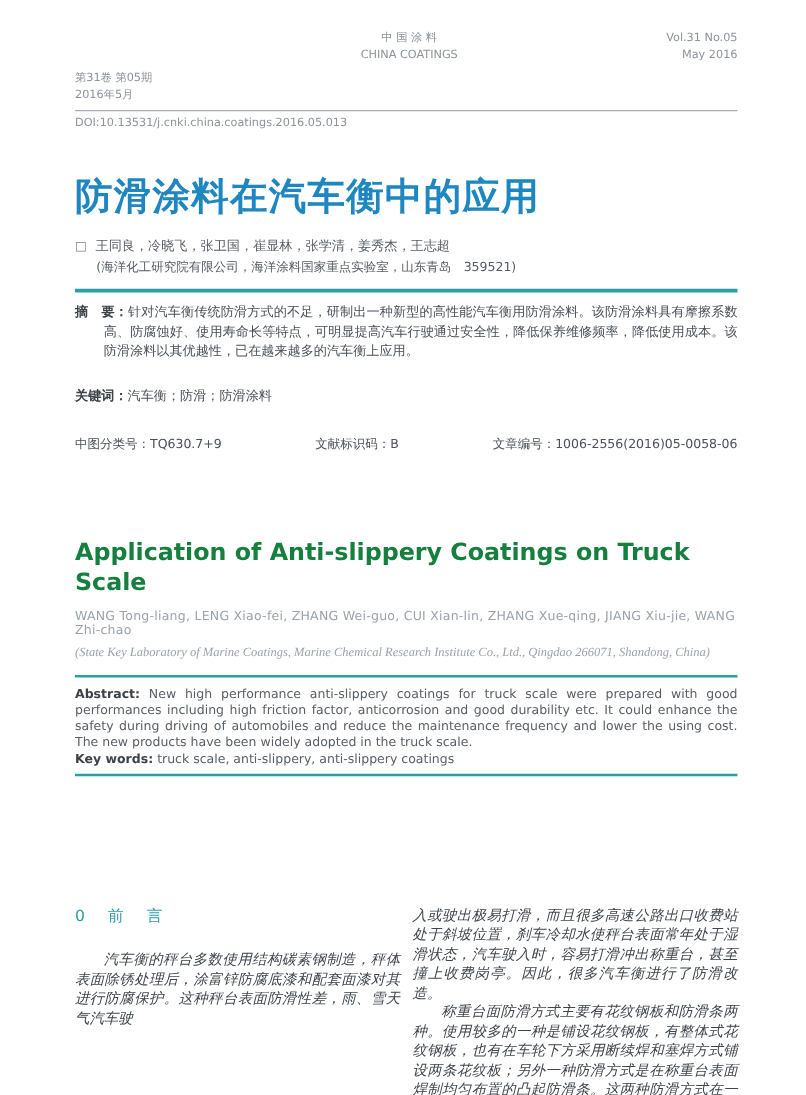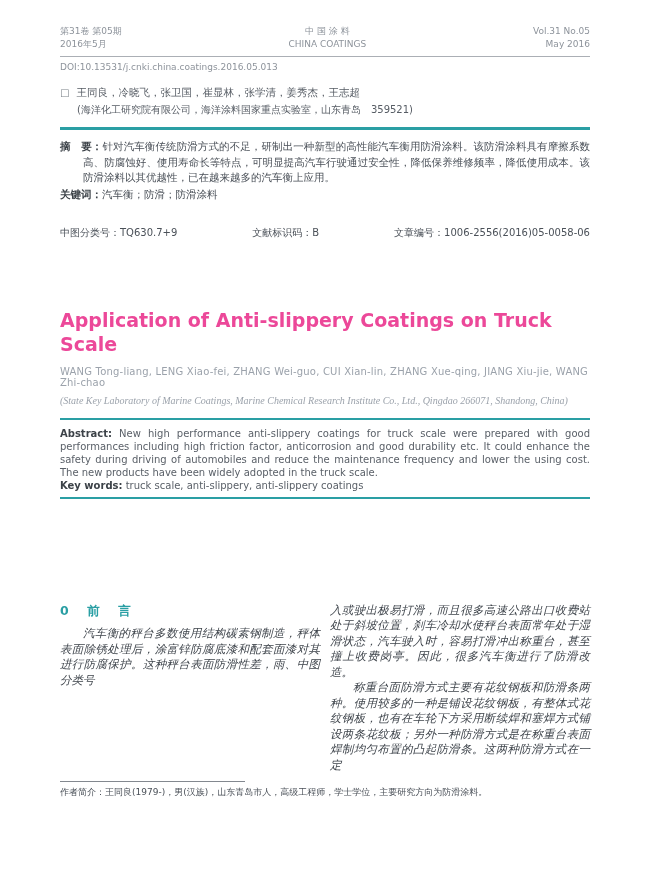--- a/index.html
+++ b/index.html
@@ -11,50 +11,50 @@
     color:#3f454c;
   }
   .content { padding:25px 55px 0 60px; }
 
   
   .journal-header {
     display:flex; justify-content:space-between; align-items:flex-start;
     font-size:9px; line-height:13px; color:#8d939b;
     padding-bottom:5px; border-bottom:1px solid #abafb5;
   }
-  .jh-left { text-align:left; }
+  .jh-left { text-align:left;margin-top:32px; }
   .jh-center { text-align:center; }
   .jh-right { text-align:right; }
   .doi { margin-top:5px; font-size:9px; color:#8d939b; }
 
   
   .cn-title { margin-top:36px; font-size:30px; line-height:36px; font-weight:bold; color:#1e87c0; letter-spacing:1px; }
   .cn-authors { margin-top:14px; font-size:10.5px; color:#565c64; }
   .author-marker { color:#7d838a; margin-right:7px; font-size:10px; }
   .cn-affil { margin-top:3px; font-size:10px; color:#565c64; padding-left:17px; }
   .rule-teal { margin-top:10px; height:3px; background:#2a9fa4; }
 
   .cn-abstract { margin-top:9px; font-size:10.5px; line-height:15.5px; color:#4a5058; text-align:justify; padding-left:23px; text-indent:-23px; }
   .cn-abstract b, .cn-keywords b, .en-abstract b, .en-keywords b { color:#3c4248; }
-  .cn-keywords { margin-top:2px; font-size:10.5px; color:#4a5058; }
+  .cn-keywords { margin-top:20px; font-size:10.5px; color:#4a5058; }
   .clc-row { margin-top:24px; font-size:10px; color:#4a5058; display:flex; justify-content:space-between; }
 
   
-  .en-title { margin-top:68px; font-size:19px; line-height:24px; font-weight:bold; color:#ec4899; }
+  .en-title { margin-top:68px; font-size:19px; line-height:24px; font-weight:bold; color:#15803d; }
   .en-authors { margin-top:10px; font-size:10px; color:#9ba2ab; letter-spacing:0.2px; }
   .en-affil { margin-top:7px; font-size:10px; color:#9ba2ab; font-style:italic; font-family:"Liberation Serif","DejaVu Serif",serif; }
   .rule-teal-2 { margin-top:12px; height:2px; background:#2a9fa4; }
   .en-abstract { margin-top:7px; font-size:10px; line-height:13px; text-align:justify; color:#5a6068; }
   .en-keywords { margin-top:1px; font-size:10px; color:#5a6068; }
   .rule-teal-3 { margin-top:6px; height:2px; background:#2a9fa4; }
 
   
   .columns { margin-top:104px; display:flex; gap:10px; }
   .col { width:260px; font-size:11.5px; line-height:15.5px; text-align:justify; color:#3f454c; }
-  .section-heading { color:#2a9fa4; font-weight:bold; font-size:12.5px; letter-spacing:3px; margin-bottom:8px; }
+  .section-heading { color:#2a9fa4; font-weight:normal; font-size:12.5px; letter-spacing:3px; margin-bottom:20px; }
   .col p { margin:0; text-indent:2em;font-style:italic; }
   .col p.no-indent { text-indent:0; }
 
   
   .footnote { margin-top:8px; font-size:9px; line-height:13px; color:#4a5058; }
   .footnote-rule { width:185px; border-top:1px solid #83888f; margin-bottom:4px; }
 </style>
 </head>
 <body>
 
@@ -70,20 +70,21 @@
         <div>中 国 涂 料</div>
         <div>CHINA COATINGS</div>
       </div>
       <div class="jh-right">
         <div>Vol.31 No.05</div>
         <div>May 2016</div>
       </div>
     </div>
     <div class="doi">DOI:10.13531/j.cnki.china.coatings.2016.05.013</div>
 
+    <h1 class="cn-title">防滑涂料在汽车衡中的应用</h1>
     <div class="cn-authors">
       <span class="author-marker">□</span><span>王同良，冷晓飞，张卫国，崔显林，张学清，姜秀杰，王志超</span>
     </div>
     <div class="cn-affil">(海洋化工研究院有限公司，海洋涂料国家重点实验室，山东青岛　359521)</div>
 
     <div class="rule-teal"></div>
 
     <p class="cn-abstract"><b>摘　要：</b><span>针对汽车衡传统防滑方式的不足，研制出一种新型的高性能汽车衡用防滑涂料。该防滑涂料具有摩擦系数高、防腐蚀好、使用寿命长等特点，可明显提高汽车行驶通过安全性，降低保养维修频率，降低使用成本。该防滑涂料以其优越性，已在越来越多的汽车衡上应用。</span></p>
     <p class="cn-keywords"><b>关键词：</b><span>汽车衡；防滑；防滑涂料</span></p>
     <div class="clc-row">
@@ -99,21 +100,21 @@
     <div class="rule-teal-2"></div>
 
     <p class="en-abstract"><b>Abstract:</b> <span>New high performance anti-slippery coatings for truck scale were prepared with good performances including high friction factor, anticorrosion and good durability etc. It could enhance the safety during driving of automobiles and reduce the maintenance frequency and lower the using cost. The new products have been widely adopted in the truck scale.</span></p>
     <p class="en-keywords"><b>Key words:</b> <span>truck scale, anti-slippery, anti-slippery coatings</span></p>
 
     <div class="rule-teal-3"></div>
 
     <div class="columns">
       <div class="col">
         <div class="section-heading">0　前　言</div>
-        <p>汽车衡的秤台多数使用结构碳素钢制造，秤体表面除锈处理后，涂富锌防腐底漆和配套面漆对其进行防腐保护。这种秤台表面防滑性差，雨、中图分类号</p>
+        <p>汽车衡的秤台多数使用结构碳素钢制造，秤体表面除锈处理后，涂富锌防腐底漆和配套面漆对其进行防腐保护。这种秤台表面防滑性差，雨、雪天气汽车驶</p>
       </div>
       <div class="col">
         <p class="no-indent">入或驶出极易打滑，而且很多高速公路出口收费站处于斜坡位置，刹车冷却水使秤台表面常年处于湿滑状态，汽车驶入时，容易打滑冲出称重台，甚至撞上收费岗亭。因此，很多汽车衡进行了防滑改造。</p>
         <p>称重台面防滑方式主要有花纹钢板和防滑条两种。使用较多的一种是铺设花纹钢板，有整体式花纹钢板，也有在车轮下方采用断续焊和塞焊方式铺设两条花纹板；另外一种防滑方式是在称重台表面焊制均匀布置的凸起防滑条。这两种防滑方式在一定</p>
       </div>
     </div>
 
     <div class="footnote">
       <div class="footnote-rule"></div>
       <div><span>作者简介：</span><span>王同良(1979-)，男(汉族)，山东青岛市人，高级工程师，学士学位，主要研究方向为防滑涂料。</span></div>

